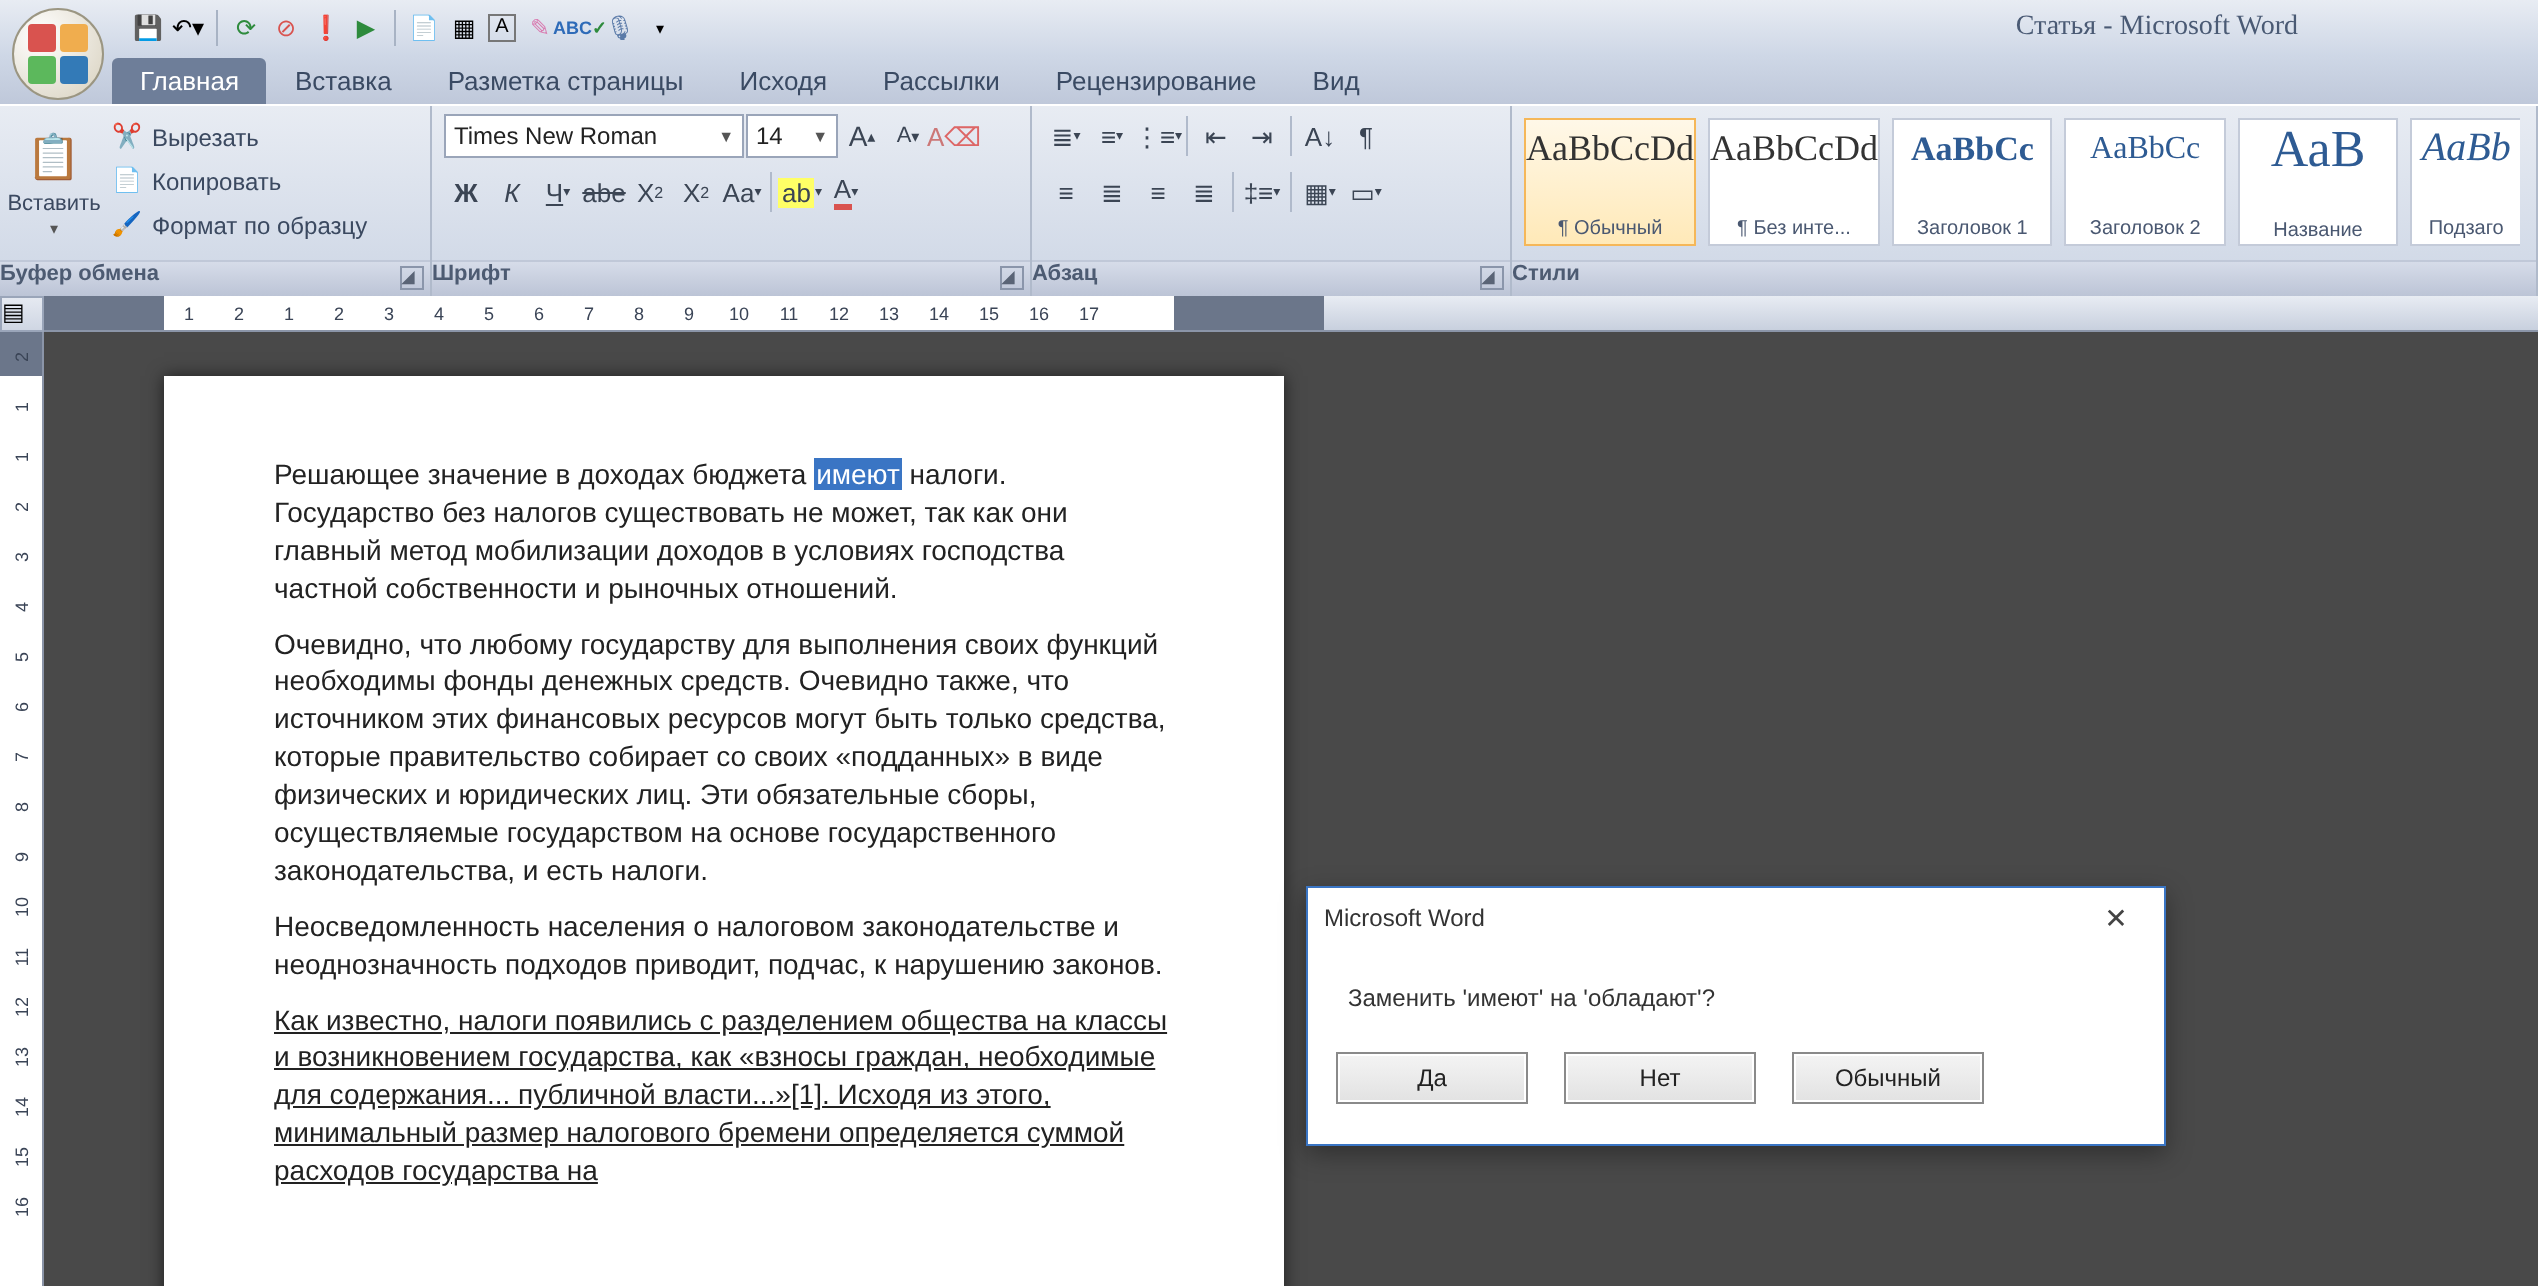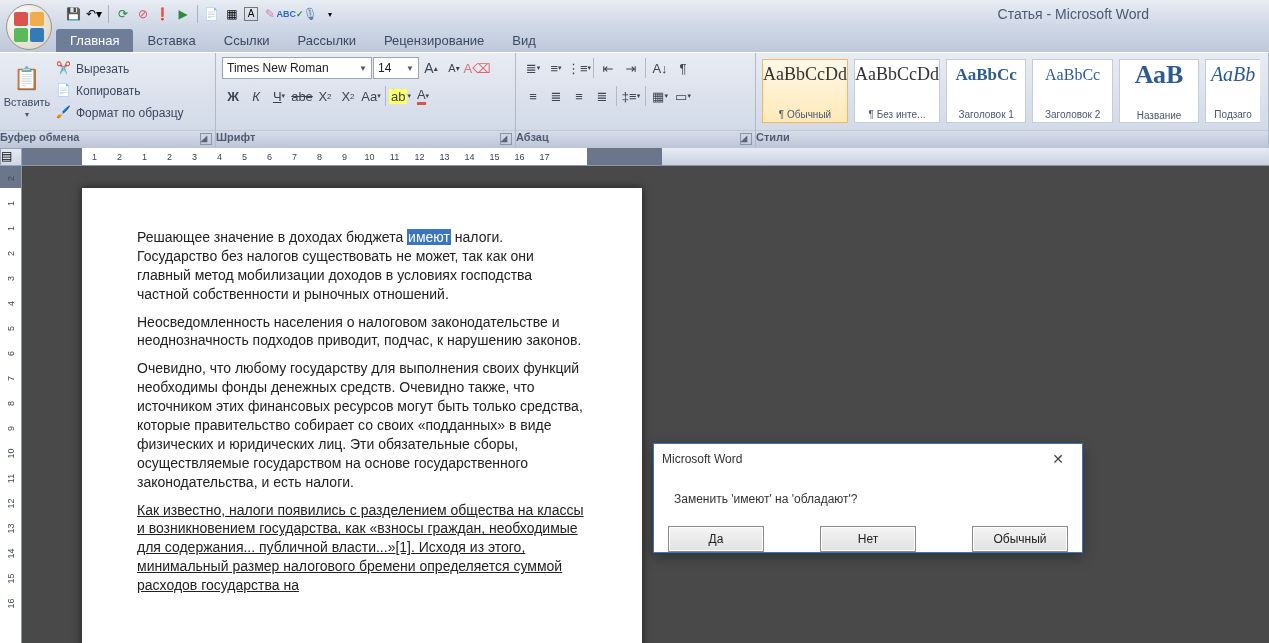--- a/index.html
+++ b/index.html
@@ -7,21 +7,21 @@
 
   
   .titlebar { height: 28px; background: linear-gradient(#e8ecf3, #ced7e6); display: flex; align-items: center; position: relative; }
   .office-btn { width: 46px; height: 46px; border-radius: 50%; background: radial-gradient(circle at 30% 30%, #fff, #d7d0bd); border: 1px solid #9b9682; position: absolute; left: 6px; top: 4px; z-index: 50; display:flex; align-items:center; justify-content:center;}
   .office-btn .q { width:30px;height:30px;display:grid;grid-template-columns:1fr 1fr;grid-template-rows:1fr 1fr;gap:2px;}
   .office-btn .q div{border-radius:2px;}
   .qat { margin-left: 60px; height: 100%; display: flex; align-items: center; gap: 4px; padding: 0 6px; }
   .qat .ic { width: 16px; height: 16px; display:flex;align-items:center;justify-content:center; }
   .qat-sep { width:1px; height:18px; background:#a8b3c4; margin:0 2px;}
   .win-title { position:absolute; left:50%; transform:translateX(-50%); color:#4a5a74; font-size:14px; right:auto; }
-  .win-title { left: auto; right: 120px; transform:none; }
+  .win-title { left: auto; right: 120px; transform:none;font-family:Liberation Serif, serif; }
 
   
   .tabs { height: 24px; background: linear-gradient(#ced7e6,#bfc8da); display:flex; align-items:flex-end; padding-left: 56px; gap:0; position:relative;}
   .tab { padding: 4px 14px 4px; color:#3a4a63; font-size:13px; cursor:default;}
   .tab.home { background:#6e7e99; color:#fff; border-radius:3px 3px 0 0;}
   
   
   .ribbon { height: 96px; background: linear-gradient(#e8ecf3,#cdd6e5); border-top:1px solid #fff; display:flex; }
   .group { border-right:1px solid #b0bacb; display:flex; flex-direction:column; }
   .group-body { flex:1; display:flex; padding:4px 6px 2px; gap:4px; }
@@ -62,21 +62,21 @@
   .doc { font-family:Liberation Sans, sans-serif; font-size:14px; color:#222; line-height:1.35;}
   .doc p { margin-bottom:9px; text-align:left;}
   .hl { background:#3a75c4; color:#fff; padding:0 1px;}
   .under { text-decoration: underline; }
   
   
   .dialog { position:absolute; left:653px; top:295px; width:430px; background:#fff; border:1px solid #3a75c4; box-shadow:0 4px 12px rgba(0,0,0,.35);}
   .dlg-title { height:30px; display:flex; align-items:center; padding:0 8px; font-size:12px; color:#333; background:#fff; border-bottom:0;}
   .dlg-close { margin-left:auto; width:32px; height:24px; display:flex; align-items:center; justify-content:center; font-size:14px; color:#444;}
   .dlg-body { padding:18px 20px 20px; font-size:12px; color:#333;}
-  .dlg-buttons { display:flex; gap:28px; justify-content:space-between; padding:0 14px 0;}
+  .dlg-buttons { display:flex; gap:18px; justify-content:flex-start; padding:0 14px 20px;}
   .dlg-buttons button { width:96px; height:26px; background:linear-gradient(#f4f4f4,#e2e2e2); border:1px solid #8a8a8a; font-size:12px; color:#222; box-shadow: inset 0 0 0 1px #fff;}
   
   .tick-num { width:25px; text-align:center; line-height:18px;}
   .rv-num{ font-size:9px; color:#3a4456; text-align:center; height:25px; display:flex; align-items:center; justify-content:center; transform:rotate(-90deg);}
 </style>
 </head>
 <body>
 
 <div class="titlebar">
   <div class="office-btn">
@@ -103,21 +103,22 @@
     <div class="ic" style="font-size:9px;color:#2e6bb8;font-weight:bold">ABC<span style="color:#2e8b3d">✓</span></div>
     <div class="ic" style="color:#5a7aa8">🎙</div>
     <div class="ic" style="font-size:8px">▾</div>
   </div>
   <div class="win-title">Статья - Microsoft Word</div>
 </div>
 
 <div class="tabs">
   <div class="tab home">Главная</div>
   <div class="tab">Вставка</div>
-  <div class="tab">Ссылки</div>
+  <div class="tab">Разметка страницы</div>
+  <div class="tab">Исходя</div>
   <div class="tab">Рассылки</div>
   <div class="tab">Рецензирование</div>
   <div class="tab">Вид</div>
 </div>
 
 <div class="ribbon">
 
   <div class="group" style="width:216px">
     <div class="group-body">
       <div class="big-btn">
@@ -229,21 +230,21 @@
         </div>
       <div class="style-item">
           <div class="prev" style="color:#2e5b93;font-weight:bold;font-size:17px">AaBbCc</div>
           <div class="name">Заголовок 1</div>
         </div>
       <div class="style-item">
           <div class="prev" style="color:#2e5b93;font-size:16px">AaBbCc</div>
           <div class="name">Заголовок 2</div>
         </div>
       <div class="style-item">
-          <div class="prev" style="color:#2e5b93;font-size:26px;font-weight:bold">АаВ</div>
+          <div class="prev" style="color:#2e5b93;font-size:26px;font-weight:normal">АаВ</div>
           <div class="name">Название</div>
         </div>
       <div class="style-item" style="width:60px;border-right:none">
           <div class="prev" style="color:#2e5b93;font-style:italic;font-size:20px">AaBb</div>
           <div class="name">Подзаго</div>
         </div>
     </div>
     <div class="group-caption"><span>Стили</span></div>
   </div>
 
@@ -304,22 +305,22 @@
         <div class="rv-num">15</div>
         <div class="rv-num">16</div>
       </div>
   </div>
 
   <div class="page">
     <div class="doc">
       <p>
         <span>Решающее значение в доходах бюджета </span><span class="hl">имеют</span><span> налоги. Государство без налогов существовать не может, так как они главный метод мобилизации доходов в условиях господства частной собственности и рыночных отношений.</span>
       </p>
+      <p>Очевидно, что любому государству для выполнения своих функций необходимы фонды денежных средств. Очевидно также, что источником этих финансовых ресурсов могут быть только средства, которые правительство собирает со своих «подданных» в виде физических и юридических лиц. Эти обязательные сборы, осуществляемые государством на основе государственного законодательства, и есть налоги.</p>
       <p>Неосведомленность населения о налоговом законодательстве и неоднозначность подходов приводит, подчас, к нарушению законов.</p>
-      <p>Очевидно, что любому государству для выполнения своих функций необходимы фонды денежных средств. Очевидно также, что источником этих финансовых ресурсов могут быть только средства, которые правительство собирает со своих «подданных» в виде физических и юридических лиц. Эти обязательные сборы, осуществляемые государством на основе государственного законодательства, и есть налоги.</p>
       <p>
         <span class="under">Как известно, налоги появились с разделением общества на классы и возникновением государства, как «взносы граждан, необходимые для содержания... публичной власти...»</span><span class="under">[1]</span><span class="under">. Исходя из этого, минимальный размер налогового бремени определяется суммой расходов государства на</span>
       </p>
     </div>
   </div>
 
   <div class="dialog">
     <div class="dlg-title">
       <span>Microsoft Word</span>
       <div class="dlg-close">✕</div>

